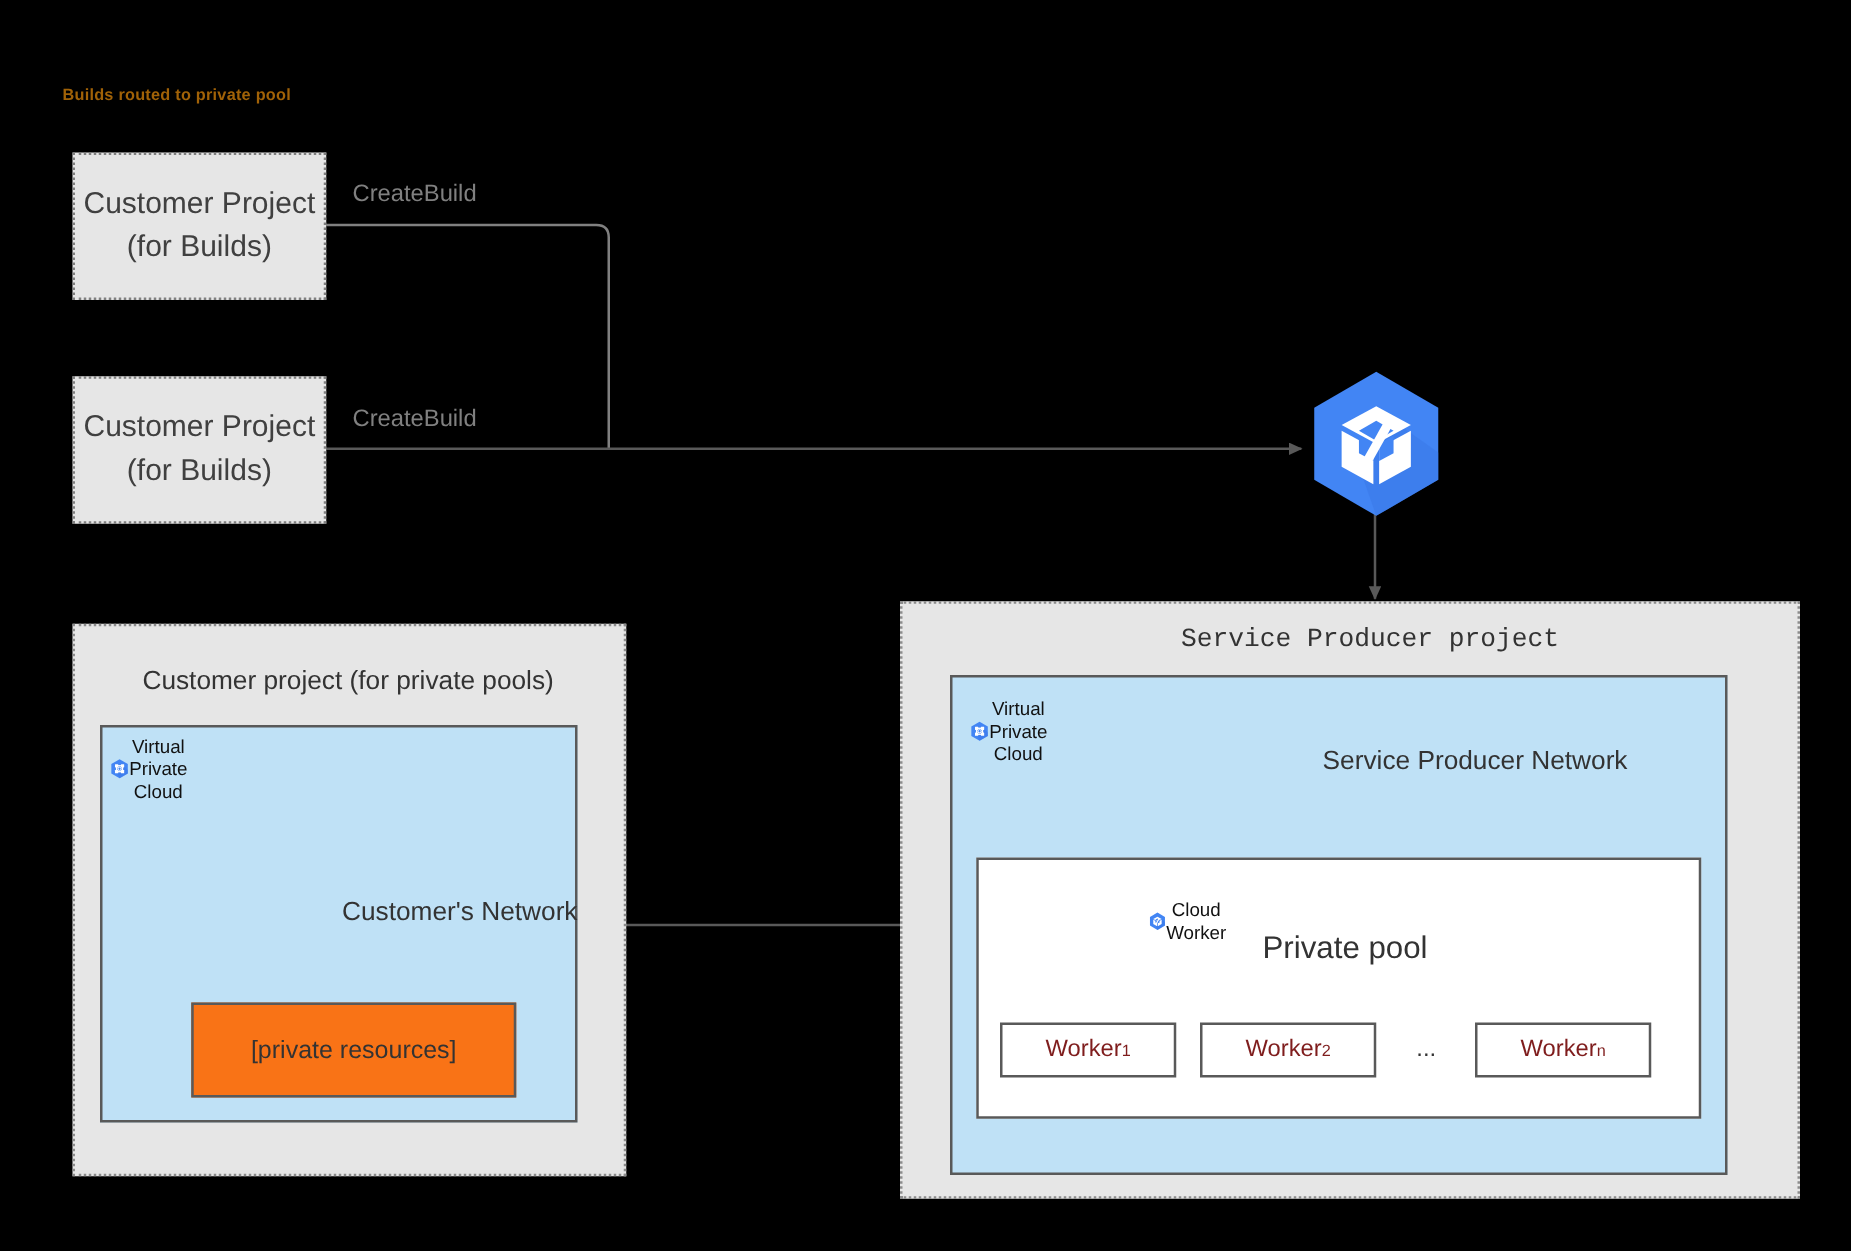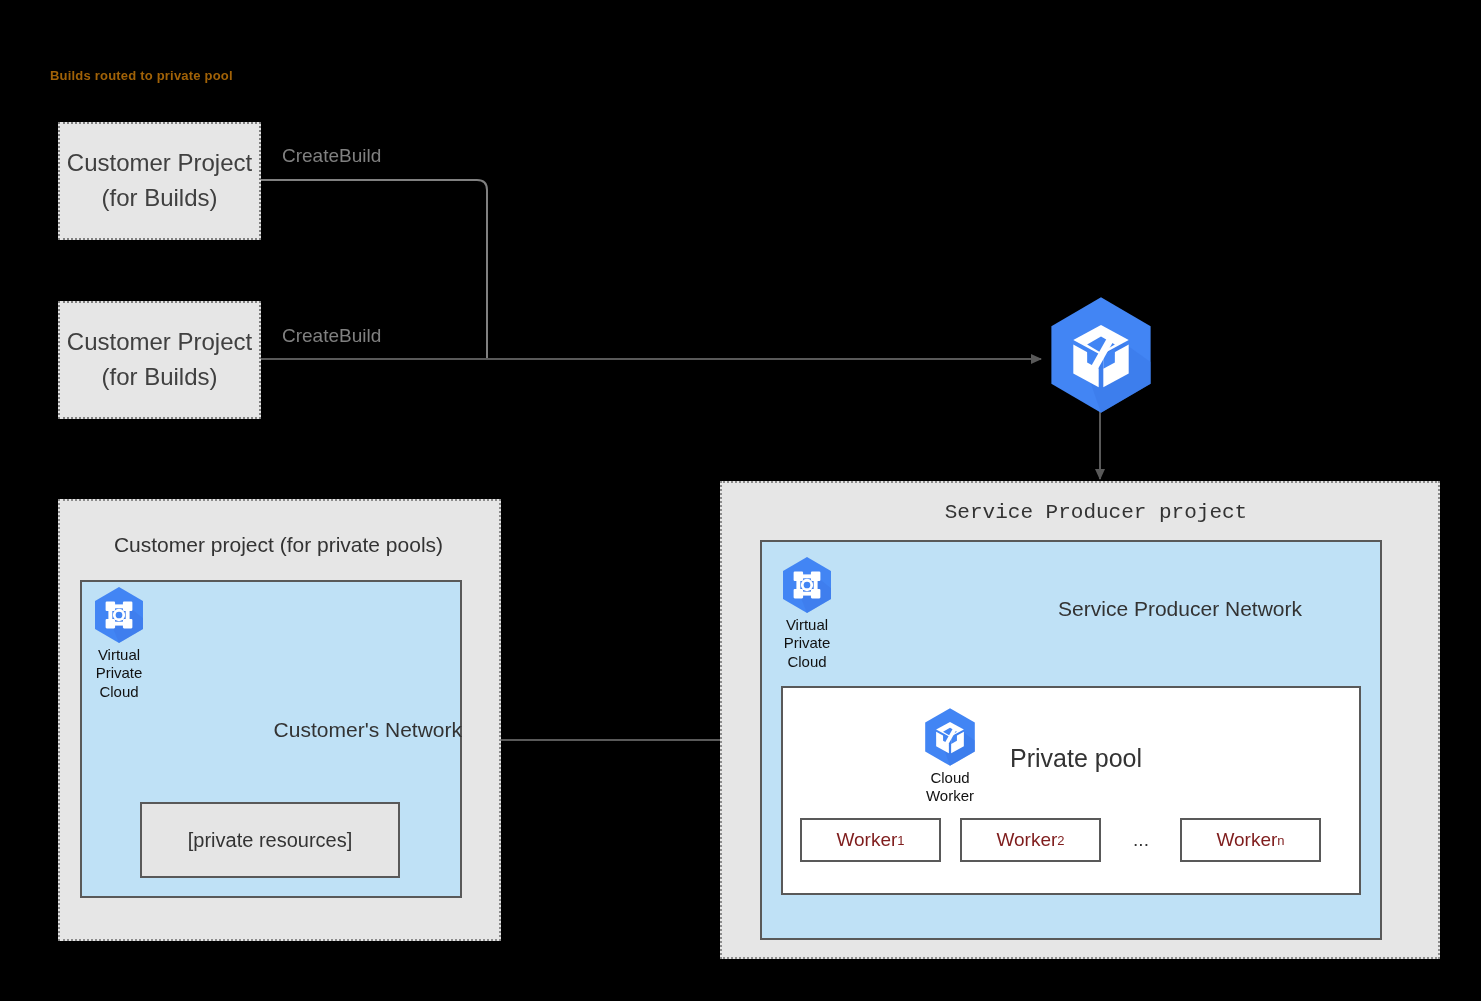--- a/index.html
+++ b/index.html
@@ -52,23 +52,23 @@
   .producer-network{left:760px;top:540px;width:622px;height:400px;}
 
   .net-label{
     color:#333;font-size:21px;text-align:right;white-space:nowrap;
   }
   .customers-network-label{left:80px;top:718px;width:382px;}
   .producer-network-label{left:840px;top:597px;width:462px;}
 
   
   .white-box{
-    background:#e5e5e5;border:2px solid #595959;
+    background:#f97316;border:2px solid #595959;
     display:flex;align-items:center;justify-content:center;
-    color:#333;font-size:20px;text-align:center;
+    color:#333;font-size:20px;text-align:center;margin-left:13px;
   }
   .private-resources{left:140px;top:802px;width:260px;height:76px;}
   .private-pool-box{left:781px;top:686px;width:580px;height:209px;
       background:#ffffff;border:2px solid #595959;}
 
   .private-pool-label{
     left:1010px;top:744px;color:#333;font-size:25px;white-space:nowrap;
   }
 
   .worker{
@@ -77,21 +77,21 @@
     color:#7f1d1d;font-size:19px;height:44px;
   }
   .w1{left:800px;top:818px;width:141px;}
   .w2{left:960px;top:818px;width:141px;}
   .wn{left:1180px;top:818px;width:141px;}
   .ellipsis{left:1120px;top:829px;width:42px;text-align:center;
      color:#333;font-size:19px;}
   .worker sub{font-size:13px;vertical-align:-3px;}
 
   
-  .icon-block{display:flex;flex-direction:column;align-items:center;}
+  .icon-block{display:flex;align-items:center;}
   .icon-caption{
     color:#111;font-size:15px;line-height:1.22;text-align:center;
     margin-top:2px;white-space:nowrap;
   }
   .vpc-left{left:88px;top:586px;width:62px;}
   .vpc-right{left:776px;top:556px;width:62px;}
   .cb-pool{left:919px;top:707px;width:62px;}
 
   
   .conn-label{color:#808080;font-size:19px;white-space:nowrap;}

